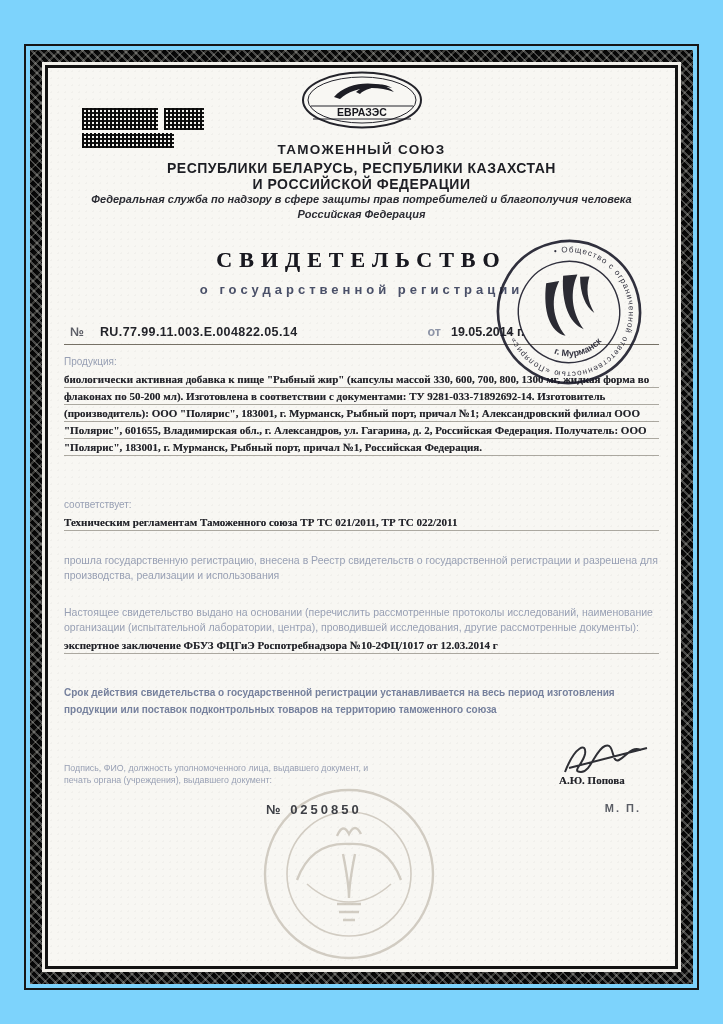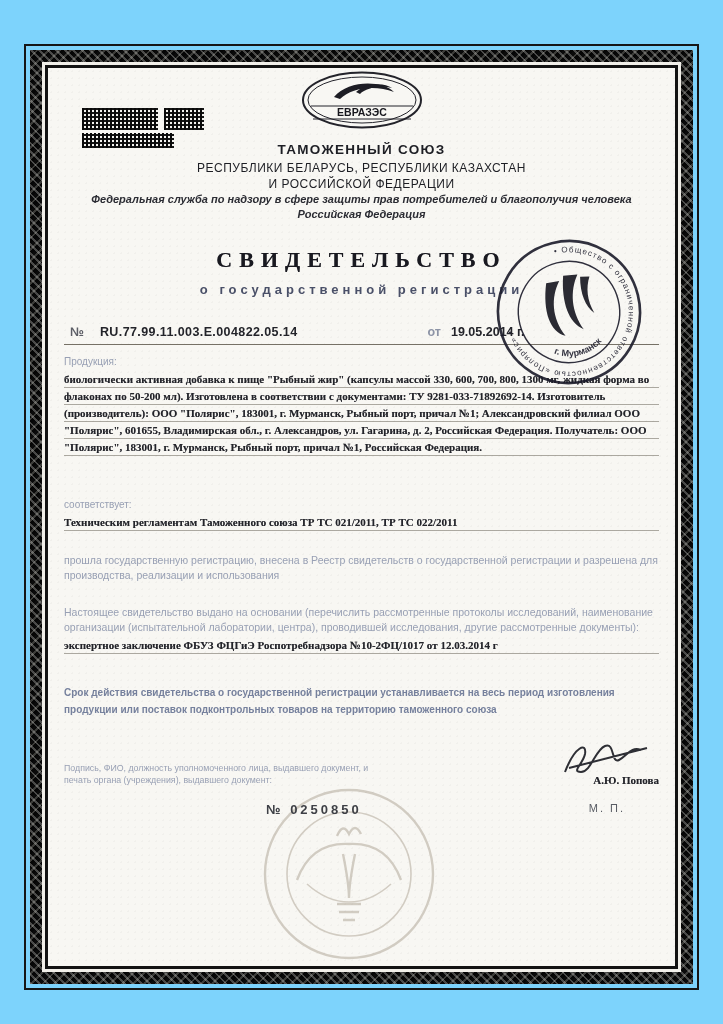--- a/index.html
+++ b/index.html
@@ -31,21 +31,21 @@
   .b-row{display:flex; gap:6px; margin-bottom:3px;}
   .bseg{display:block; background:
       repeating-linear-gradient(0deg, rgba(10,10,10,.95) 0 2px, transparent 2px 4px),
       repeating-linear-gradient(90deg, #0a0a0a 0 2px, #f4f3ef 2px 4px);}
   .b1{width:76px; height:22px;} .b2{width:40px; height:22px;} .b3{width:92px; height:15px;}
   
   .logo{display:block; margin:-8px auto 0; position:relative; z-index:3;}
   
   .hdr{margin-top:12px; text-align:center;}
   .u1{font-size:13.5px; font-weight:700; letter-spacing:1.3px; color:#1d1e24; margin-bottom:3px;}
-  .u2{font-size:12px; font-weight:400; letter-spacing:.5px; color:#1d1e24; line-height:16px;}
+  .u2{font-size:14px; font-weight:700; letter-spacing:.5px; color:#1d1e24; line-height:16px;}
   .a{font-size:11px; font-weight:600; color:#2b2c33; line-height:14.5px;font-style:italic;}
   .a:first-of-type{margin-top:7px;}
   
   .title{margin-top:26px; text-align:center;}
   .title-main{font-family:"Liberation Serif", serif; font-size:22px; font-weight:700;
     letter-spacing:7px; color:#191920; text-shadow:0 0 .6px rgba(10,10,20,.6);}
   .title-sub{margin-top:9px; font-size:13px; font-weight:600; letter-spacing:4px;
     color:#4a5068; filter:blur(.3px);}
   
   .faint{color:#98a0b4; filter:blur(.35px); font-weight:400;}
@@ -70,28 +70,28 @@
   .gap-sm{height:12px;} .gap-lg{height:32px;}
   .validity{margin-top:30px; font-size:10px; line-height:17px; position:relative; z-index:1;}
   
   .seal{position:absolute; top:168px; right:30px; z-index:2; pointer-events:none; opacity:.9;}
   
   .eagle{position:absolute; bottom:2px; left:48%; transform:translateX(-50%);
     z-index:0; opacity:.55; pointer-events:none;}
   
   .sign-row{margin-top:20px; display:flex; align-items:flex-end; position:relative; z-index:1;}
   .sign-label{width:55%; font-size:8.8px; line-height:12px;}
-  .sign-right{margin-left:auto; text-align:right; position:relative;}
+  .sign-right{margin-left:auto; position:relative;}
   .sign-flourish{display:block; margin:0 4px -6px auto;}
   .sign-name{font-size:11px;}
   
   .serial-row{margin-top:16px; position:relative; height:22px; z-index:1;}
   .serial{position:absolute; left:42%; transform:translateX(-50%);
     font-size:13px; font-weight:700; letter-spacing:3px; color:#3e4046;}
-  .mp{position:absolute; right:34px; font-size:11px; font-weight:400; color:#5a5d65;
+  .mp{position:absolute; right:18px; font-size:11px; font-weight:700; color:#5a5d65;
     letter-spacing:2px; filter:blur(.25px);}
 </style>
 </head>
 <body>
 
 <div class="scan">
   <div class="frame">
     <div class="paper">
 
       <div class="barcode">

